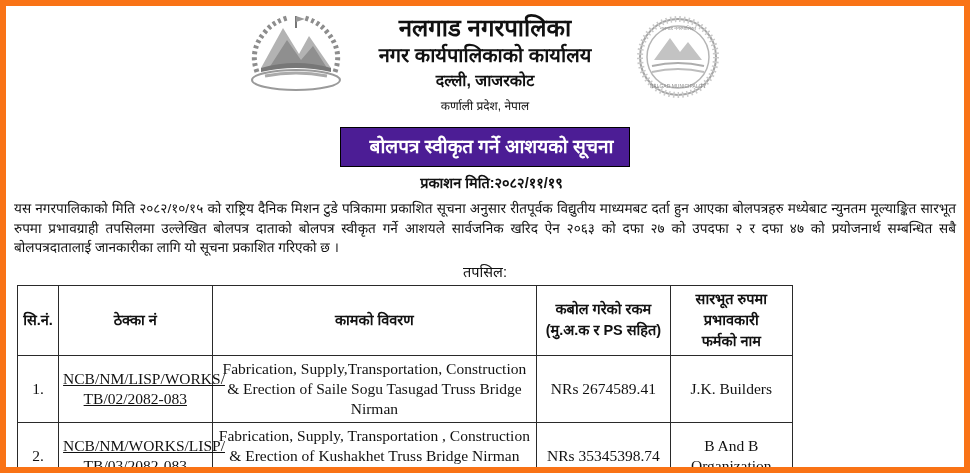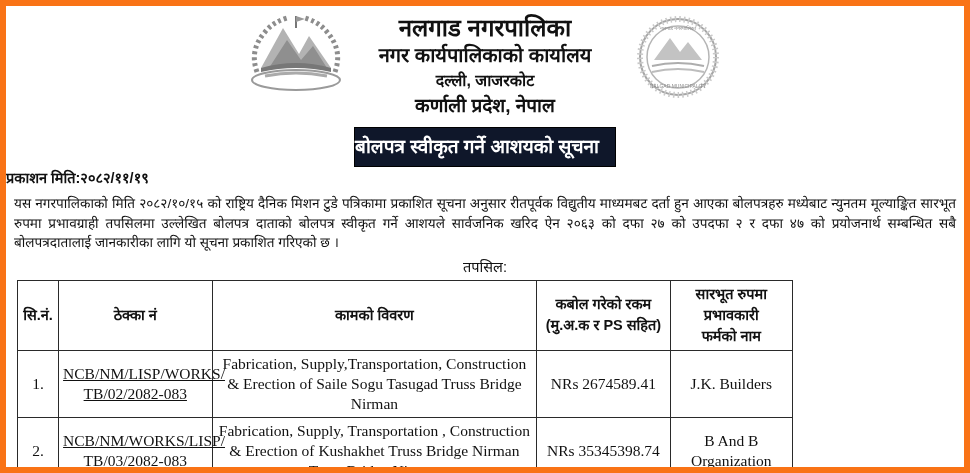--- a/index.html
+++ b/index.html
@@ -18,36 +18,39 @@
 
   
   .header { position: relative; height: 118px; }
   .logo-left  { position: absolute; left: 237px; top: 4px;  width: 106px; height: 84px; }
   .logo-right { position: absolute; left: 620px; top: 10px; width: 104px; height: 82px; }
 
   .head-text { text-align: center; padding-top: 8px; }
   .muni-name   { font-size: 24px; font-weight: bold; line-height: 28px; }
   .office-name { font-size: 20px; font-weight: bold; line-height: 27px; }
   .addr-line   { font-size: 16px; font-weight: bold; line-height: 24px; }
-  .prov-line   { font-size: 19px; font-weight: bold; line-height: 26px; }
+  .prov-line   { font-size: 12px; font-weight: normal; line-height: 26px; }
 
   
   .title-row { text-align: center; margin-top: 3px; }
   .title-bar {
     display: inline-block;
-    background: #0f172a;
+    background: #4c1d95;
     color: #ffffff;
     font-size: 19px;
     font-weight: bold;
-    padding: 5px 16px 7px 0;
+    padding: 5px 16px 7px 29px;
     border: 1px solid #000;
   }
   .pub-date {
-    font-size: 14.5px;
-    font-weight: bold;
+    text-align: center;
+    font-size: 14.5px;
+    font-weight: bold;
+    margin-top: 5px;
+    padding-left: 13px;
   }
 
   
   .body-par {
     margin: 7px 8px 0 8px;
     font-size: 13.6px;
     line-height: 19.5px;
     text-align: justify;
   }
   .tapasil {

